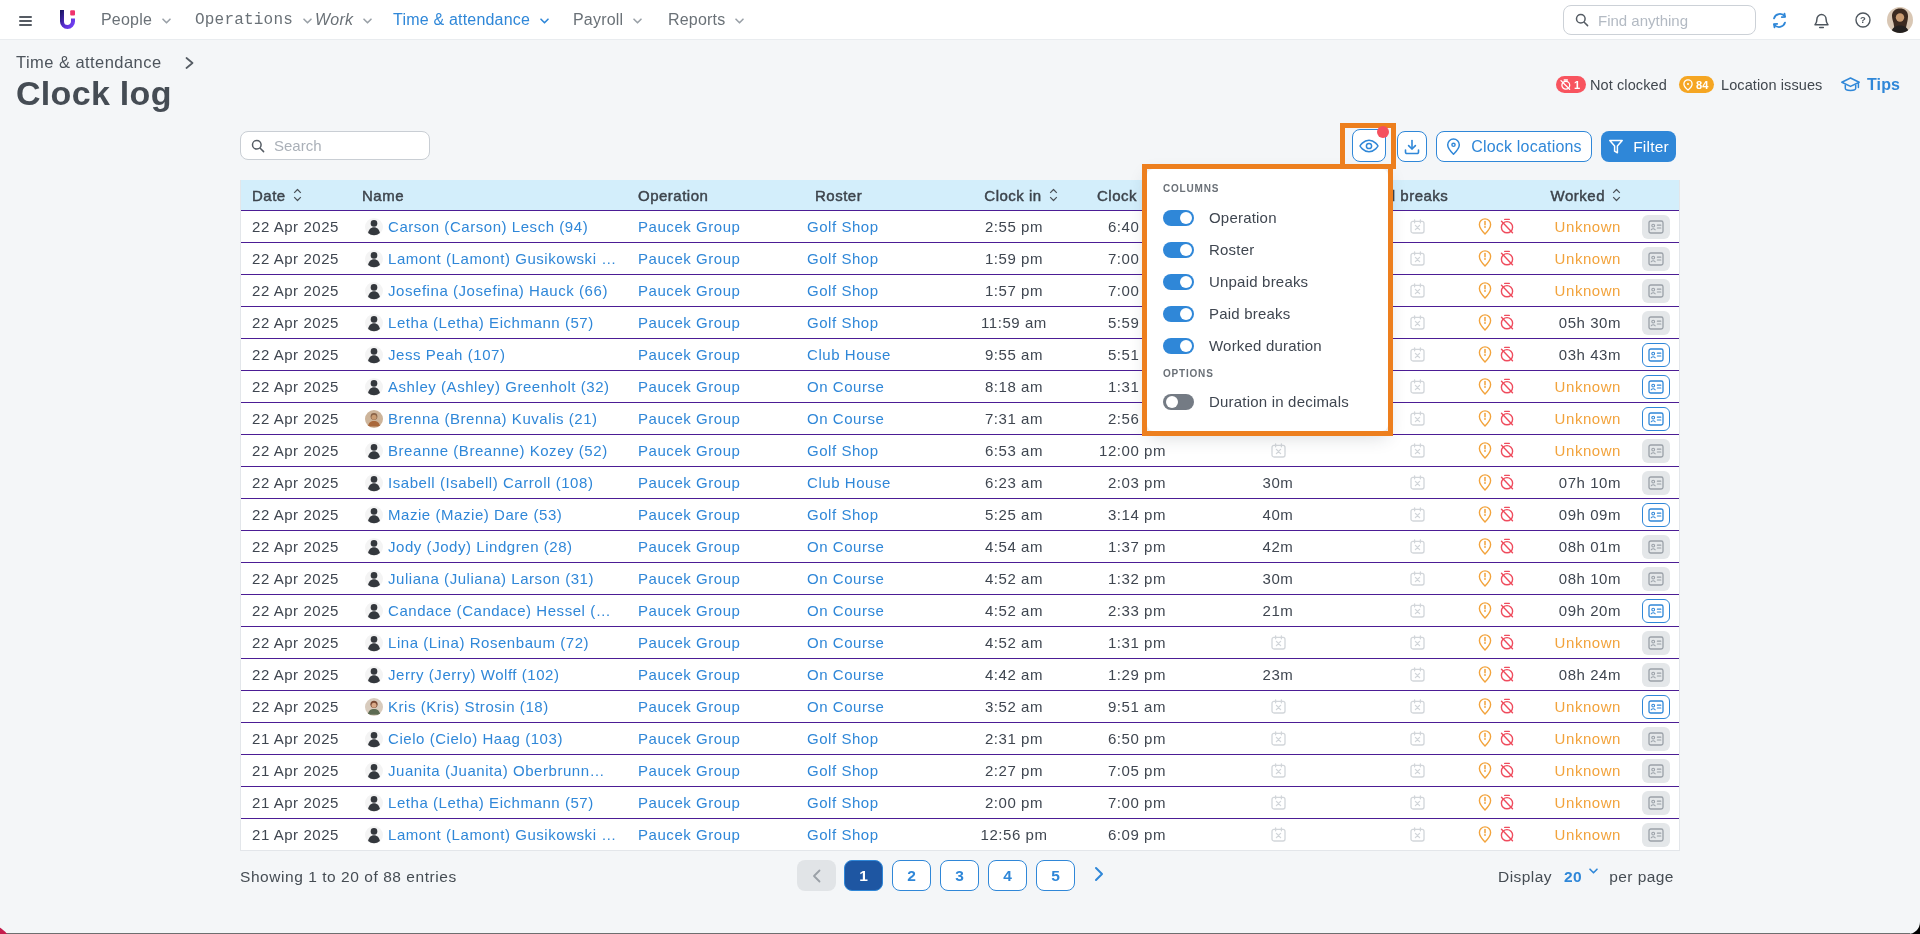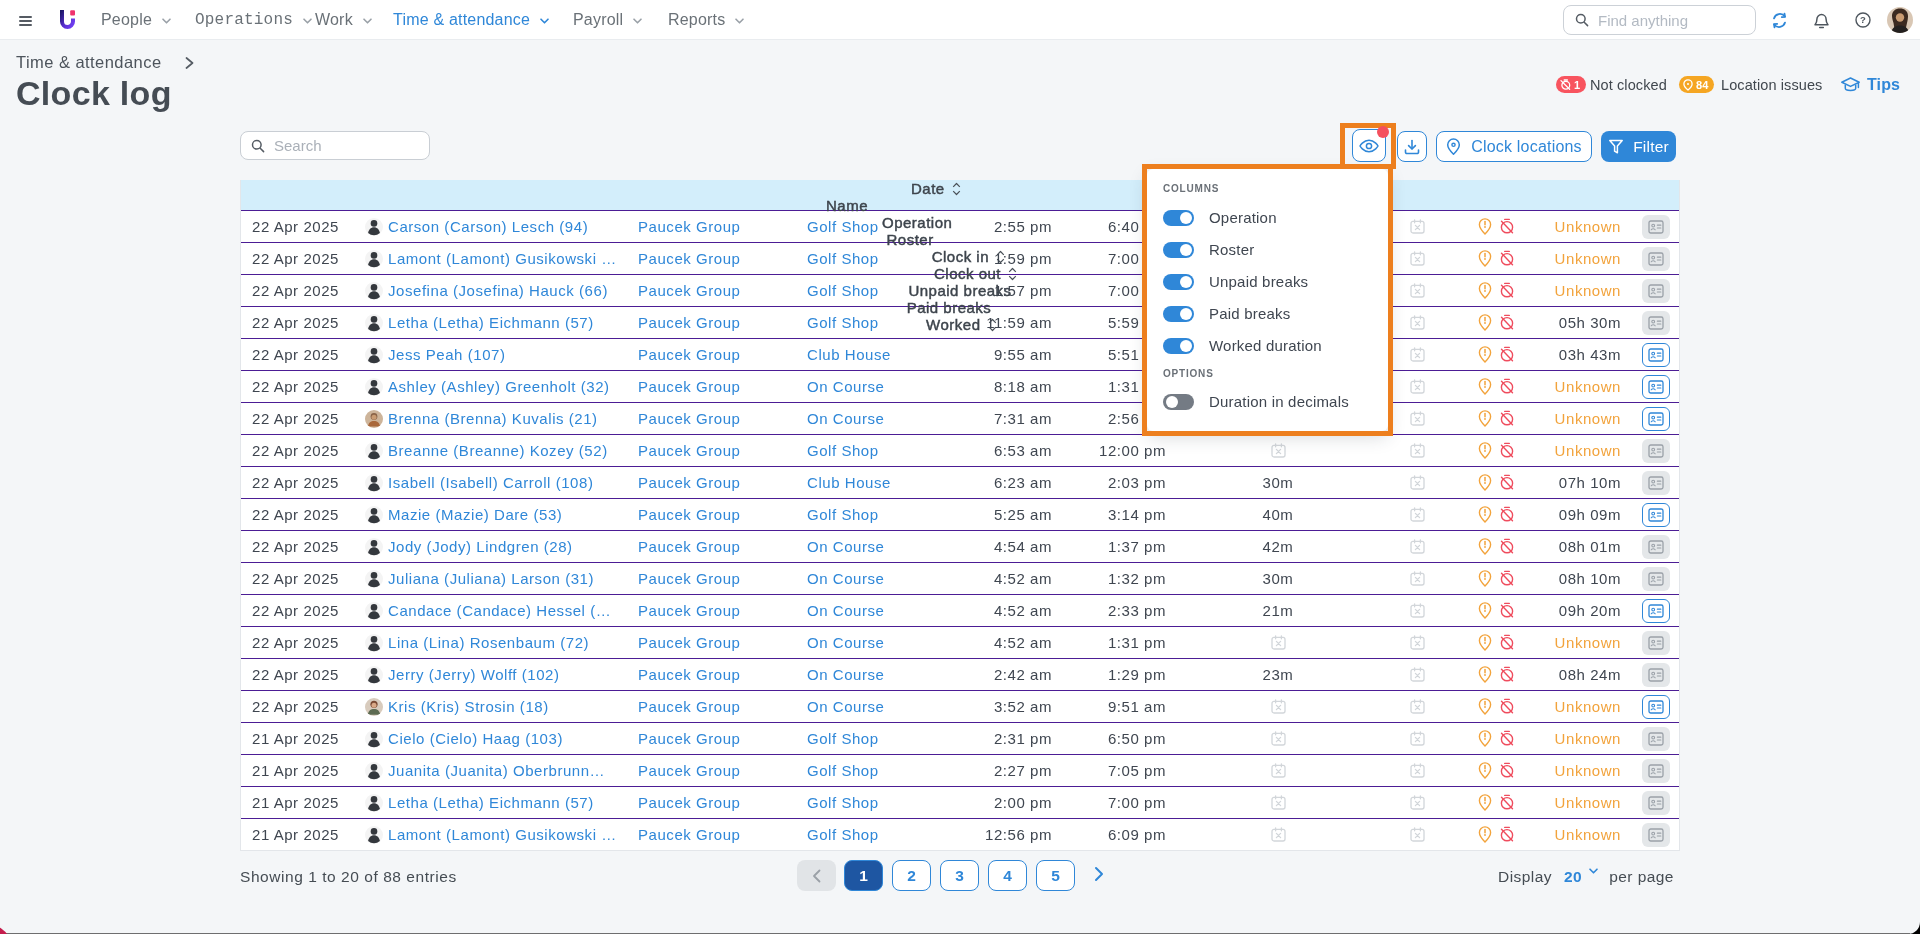--- a/index.html
+++ b/index.html
@@ -52,30 +52,30 @@
 #btn-loc { left:1436px; top:131px; width:156px; height:31px; gap:10px; color:#2f87d8;
   font-size:16px; font-weight:500; letter-spacing:.2px; }
 #btn-filter { position:absolute; left:1601px; top:131px; width:75px; height:31px; background:#2f87d8;
   border-radius:8px; color:#fff; font-size:15.5px; font-weight:500; display:flex; align-items:center;
   justify-content:center; gap:9px; letter-spacing:.2px; }
 
 
 #tbl { position:absolute; left:240px; top:180px; width:1440px; background:#fff;
   border:1px solid #e3e6ea; border-top:none; }
 #thead { height:30px; background:#d3eefb; display:flex; align-items:center; font-size:15px;
-  font-weight:400; -webkit-text-stroke:.45px #3d444c; color:#3d444c; letter-spacing:.5px; white-space:nowrap;flex-direction:column; }
+  font-weight:400; -webkit-text-stroke:.45px #3d444c; color:#3d444c; letter-spacing:.5px; white-space:nowrap; }
 .tr { height:32px; display:flex; align-items:center; border-top:1px solid #4c1d95; font-size:15px;
   color:#3f4650; letter-spacing:.55px; }
 .tr:first-of-type { border-top:none; }
 #thead > div, .tr > div { display:flex; align-items:center; }
 .c1 { width:120px; padding-left:11px; }
 .c2 { width:270px; }
 .c3 { width:170px; padding-left:7px; }
 .c4 { width:175px; padding-left:6px; }
-.c5 { width:90px;  justify-content:flex-end; padding-right:14px; }
+.c5 { width:90px;  justify-content:center; padding-right:14px; }
 .c6 { width:114px; justify-content:flex-end; padding-right:14px; }
 .c7 { width:196px; justify-content:center; }
 .c8 { width:82px;  justify-content:center; }
 .c9 { width:76px;  justify-content:center; gap:7px; }
 .c10 { width:101px; justify-content:flex-end; padding-right:14px; }
 .c11 { width:42px; justify-content:center; }
 .av { width:18px; height:18px; margin-left:4px; }
 .nm { color:#2f87d8; margin-left:5px; max-width:232px; white-space:nowrap; overflow:hidden; }
 .lnk { color:#2f87d8; }
 .unk { color:#f2a33c; }
@@ -140,21 +140,21 @@
           </defs>
           <rect x="10.2" y="0.2" width="4.8" height="5.2" rx="1" fill="#f0326e"></rect>
         </svg>
       </div>
     <div class="nitem" style="left:101px;">People <svg width="9" height="6" viewBox="0 0 9 6">
           <path d="M1 1.2l3.5 3.6L8 1.2" fill="none" stroke="#9aa1a8" stroke-width="1.6" stroke-linecap="round" stroke-linejoin="round"></path>
         </svg></div>
     <div class="nitem" style="left:195px;font-family:Liberation Mono, monospace;">Operations <svg width="9" height="6" viewBox="0 0 9 6">
           <path d="M1 1.2l3.5 3.6L8 1.2" fill="none" stroke="#9aa1a8" stroke-width="1.6" stroke-linecap="round" stroke-linejoin="round"></path>
         </svg></div>
-    <div class="nitem" style="left:315px;">Work <svg width="9" height="6" viewBox="0 0 9 6">
+    <div class="nitem" style="left:315px;font-style:italic;">Work <svg width="9" height="6" viewBox="0 0 9 6">
           <path d="M1 1.2l3.5 3.6L8 1.2" fill="none" stroke="#9aa1a8" stroke-width="1.6" stroke-linecap="round" stroke-linejoin="round"></path>
         </svg></div>
     <div class="nitem act" style="left:393px;">Time &amp; attendance <svg width="9" height="6" viewBox="0 0 9 6">
           <path d="M1 1.2l3.5 3.6L8 1.2" fill="none" stroke="#2f87d8" stroke-width="1.6" stroke-linecap="round" stroke-linejoin="round"></path>
         </svg></div>
     <div class="nitem" style="left:573px;">Payroll <svg width="9" height="6" viewBox="0 0 9 6">
           <path d="M1 1.2l3.5 3.6L8 1.2" fill="none" stroke="#9aa1a8" stroke-width="1.6" stroke-linecap="round" stroke-linejoin="round"></path>
         </svg></div>
     <div class="nitem" style="left:668px;">Reports <svg width="9" height="6" viewBox="0 0 9 6">
           <path d="M1 1.2l3.5 3.6L8 1.2" fill="none" stroke="#9aa1a8" stroke-width="1.6" stroke-linecap="round" stroke-linejoin="round"></path>
@@ -1128,21 +1128,21 @@
             </svg>
           </span>
           <span class="nm">Jerry (Jerry) Wolff (102)</span>
         </div>
 <div class="c3">
           <span class="lnk">Paucek Group</span>
         </div>
 <div class="c4">
           <span class="lnk">On Course</span>
         </div>
-<div class="c5">2:42 am</div>
+<div class="c5">4:42 am</div>
 <div class="c6">1:29 pm</div>
 <div class="c7">
           <span class="dur">23m</span>
         </div>
 <div class="c8">
           <svg width="15" height="15" viewBox="0 0 15 15">
             <rect x="1" y="2.4" width="13" height="11.6" rx="2" fill="none" stroke="#d2d6da" stroke-width="1.3"></rect>
             <path d="M4.6.8v3M10.4.8v3" stroke="#d2d6da" stroke-width="1.3" stroke-linecap="round"></path>
             <path d="M5.4 6.4l4.2 4.2M9.6 6.4l-4.2 4.2" stroke="#d2d6da" stroke-width="1.3" stroke-linecap="round"></path>
           </svg>

